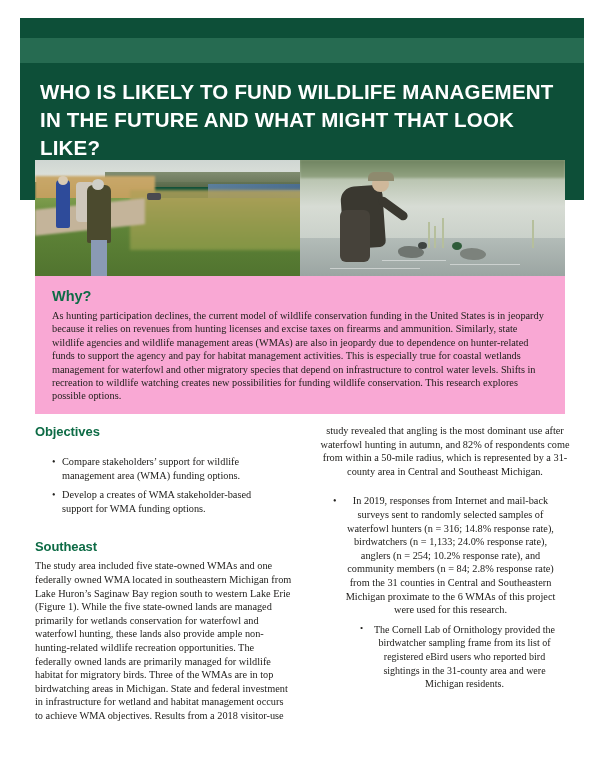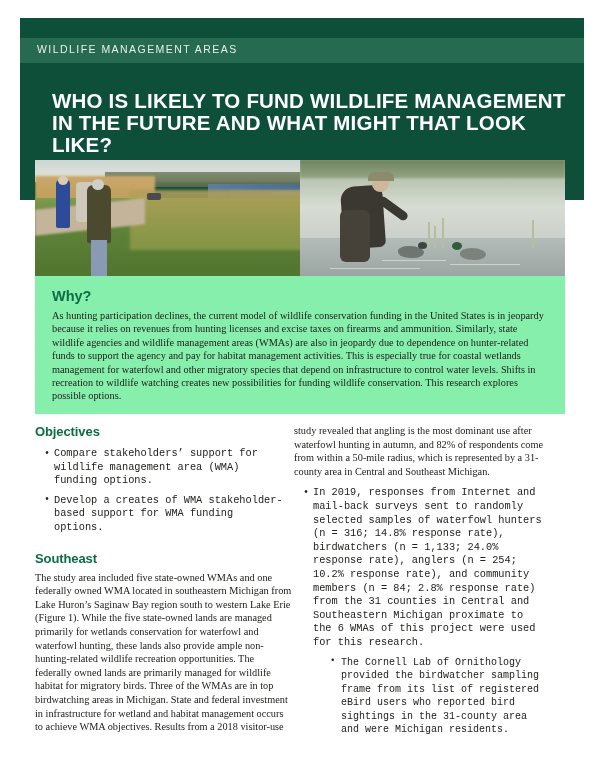--- a/index.html
+++ b/index.html
@@ -39,24 +39,24 @@
     font-weight: 400;
     white-space: nowrap;
   }
   .headline {
     position: absolute;
     left: 36px; top: 74px;
     width: 520px;
     font-family: "Liberation Sans", sans-serif;
     font-weight: bold;
     font-size: 20.5px;
-    line-height: 22px;
+    line-height: 28px;
     letter-spacing: 0.2px;
     color: #ffffff;
-    margin: 16px;
+    margin: 4px;
   }
 
   
   .photo-row {
     position: absolute;
     left: 35px; top: 160px;
     width: 530px; height: 116px;
     display: flex;
   }
   .photo { position: relative; overflow: hidden; height: 116px; }
@@ -190,21 +190,21 @@
   }
   .pr-ripple {
     position: absolute; height: 1px; background: rgba(255,255,255,.45);
   }
 
   
   .why-box {
     position: absolute;
     left: 35px; top: 276px;
     width: 530px; height: 138px;
-    background: #86efac;
+    background: #f9a8d4;
   }
   .why-title {
     position: absolute;
     left: 17px; top: 12px;
     font-family: "Liberation Sans", sans-serif;
     font-weight: bold;
     font-size: 14.5px;
     color: #0d6b45;
     margin: 0;
   }
@@ -219,41 +219,41 @@
     margin: 0;
   }
 
   
   .col {
     position: absolute;
     top: 424px;
     width: 258px;
   }
   .col-left  { left: 35px; }
-  .col-right { left: 294px; }
+  .col-right { left: 316px; text-align: center; }
 
   h2.sec {
     font-family: "Liberation Sans", sans-serif;
     font-weight: bold;
     font-size: 13px;
     color: #0d6b45;
     margin: 0 0 5px 0;
     letter-spacing: -.1px;
   }
   h2.sec.tight-top { margin-top: 14px; }
 
   p.body {
     font-size: 10.3px;
     line-height: 13.6px;
     color: #22211e;
     margin: 0 0 0 0;
   }
   ul.body-list {
     list-style: none;
-    margin: 8px; padding: 0; font-family: Liberation Mono, monospace;
+    margin: 16px; padding: 0;
   }
   ul.body-list > li {
     position: relative;
     padding-left: 11px;
     font-size: 10.3px;
     line-height: 13.6px;
     color: #22211e;
     margin-bottom: 6px;
   }
   ul.body-list > li::before {
@@ -283,21 +283,20 @@
   }
   .spacer-8 { height: 8px; }
 </style>
 </head>
 <body>
 
 <div id="page">
 
   <div class="header-block"></div>
   <div class="eyebrow-band"></div>
-  <div class="eyebrow-text">WILDLIFE MANAGEMENT AREAS</div>
   <h1 class="headline">WHO IS LIKELY TO FUND WILDLIFE MANAGEMENT IN THE FUTURE AND WHAT MIGHT THAT LOOK LIKE?</h1>
 
   <div class="photo-row">
 
     <div class="photo photo-left">
       <div class="pl-sky"></div>
       <div class="pl-treeline"></div>
       <div class="pl-water"></div>
       <div class="pl-water2"></div>
       <div class="pl-reeds"></div>

